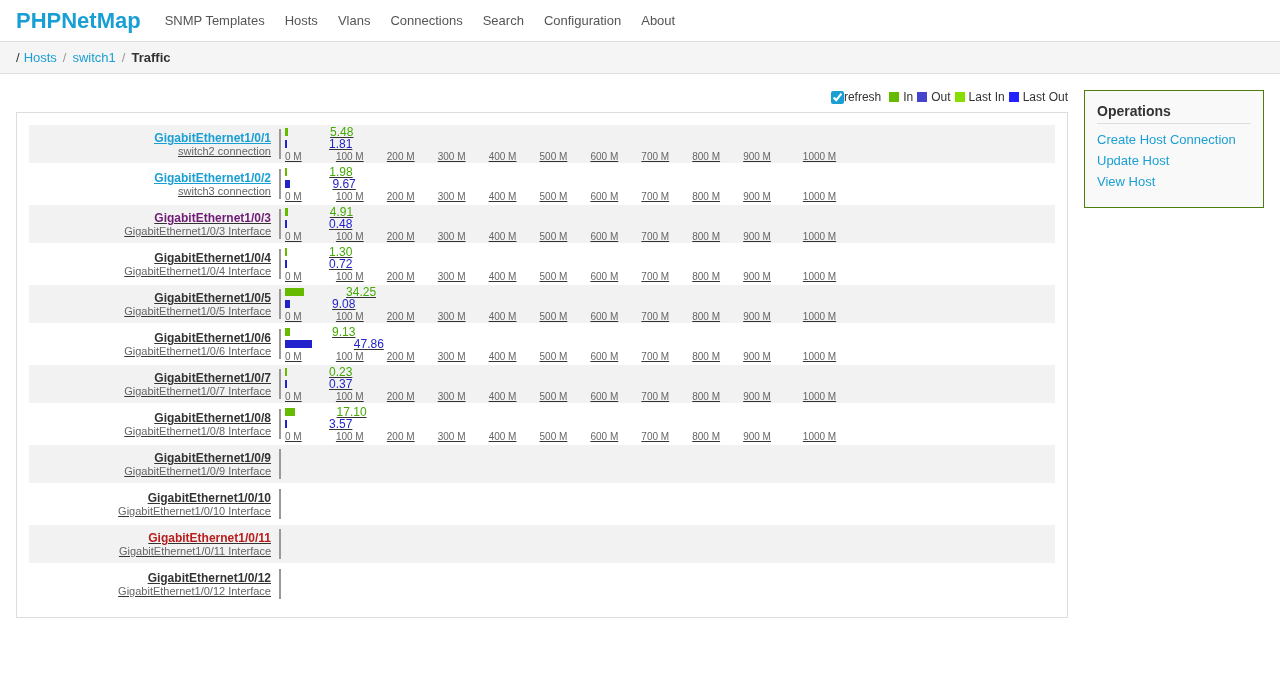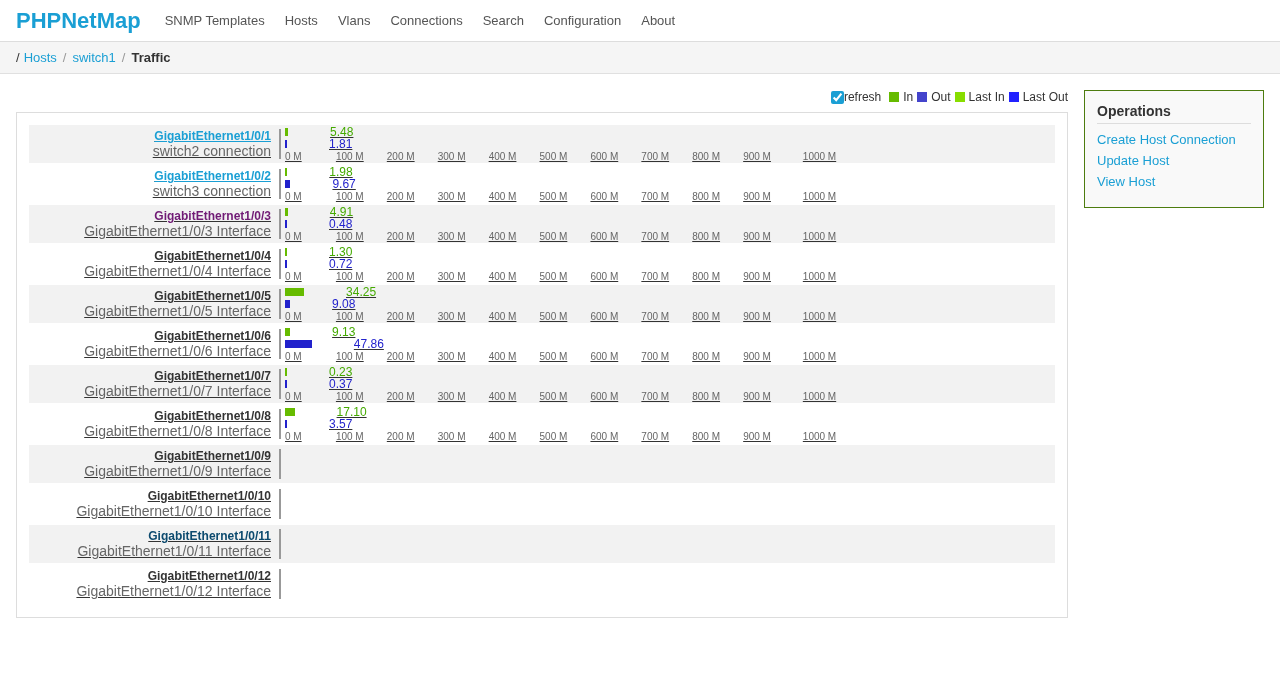--- a/index.html
+++ b/index.html
@@ -104,21 +104,21 @@
       flex-shrink: 0;
     }
     .iface-name {
       color: #1a9fd4;
       font-size: 12px;
       font-weight: bold;
       display: block;
     }
     .iface-desc {
       color: #666;
-      font-size: 14px;
+      font-size: 11px;
       display: block;
     }
 
     .bar-area {
       flex: 1;
       position: relative;
     }
 
     .bar-separator {
       width: 2px;
@@ -508,21 +508,21 @@
           <div class="traffic-row">
             <div class="iface-label">
               <span class="iface-name" style="color: rgb(51, 51, 51);">GigabitEthernet1/0/10</span>
               <span class="iface-desc">GigabitEthernet1/0/10 Interface</span>
             </div>
             <div class="bar-separator"></div>
             <div class="bar-area"></div>
           </div>
           <div class="traffic-row shaded">
             <div class="iface-label">
-              <span class="iface-name" style="color: #0c4a6e;">GigabitEthernet1/0/11</span>
+              <span class="iface-name" style="color: #b91c1c;">GigabitEthernet1/0/11</span>
               <span class="iface-desc">GigabitEthernet1/0/11 Interface</span>
             </div>
             <div class="bar-separator"></div>
             <div class="bar-area"></div>
           </div>
           <div class="traffic-row">
             <div class="iface-label">
               <span class="iface-name" style="color: rgb(51, 51, 51);">GigabitEthernet1/0/12</span>
               <span class="iface-desc">GigabitEthernet1/0/12 Interface</span>
             </div>

